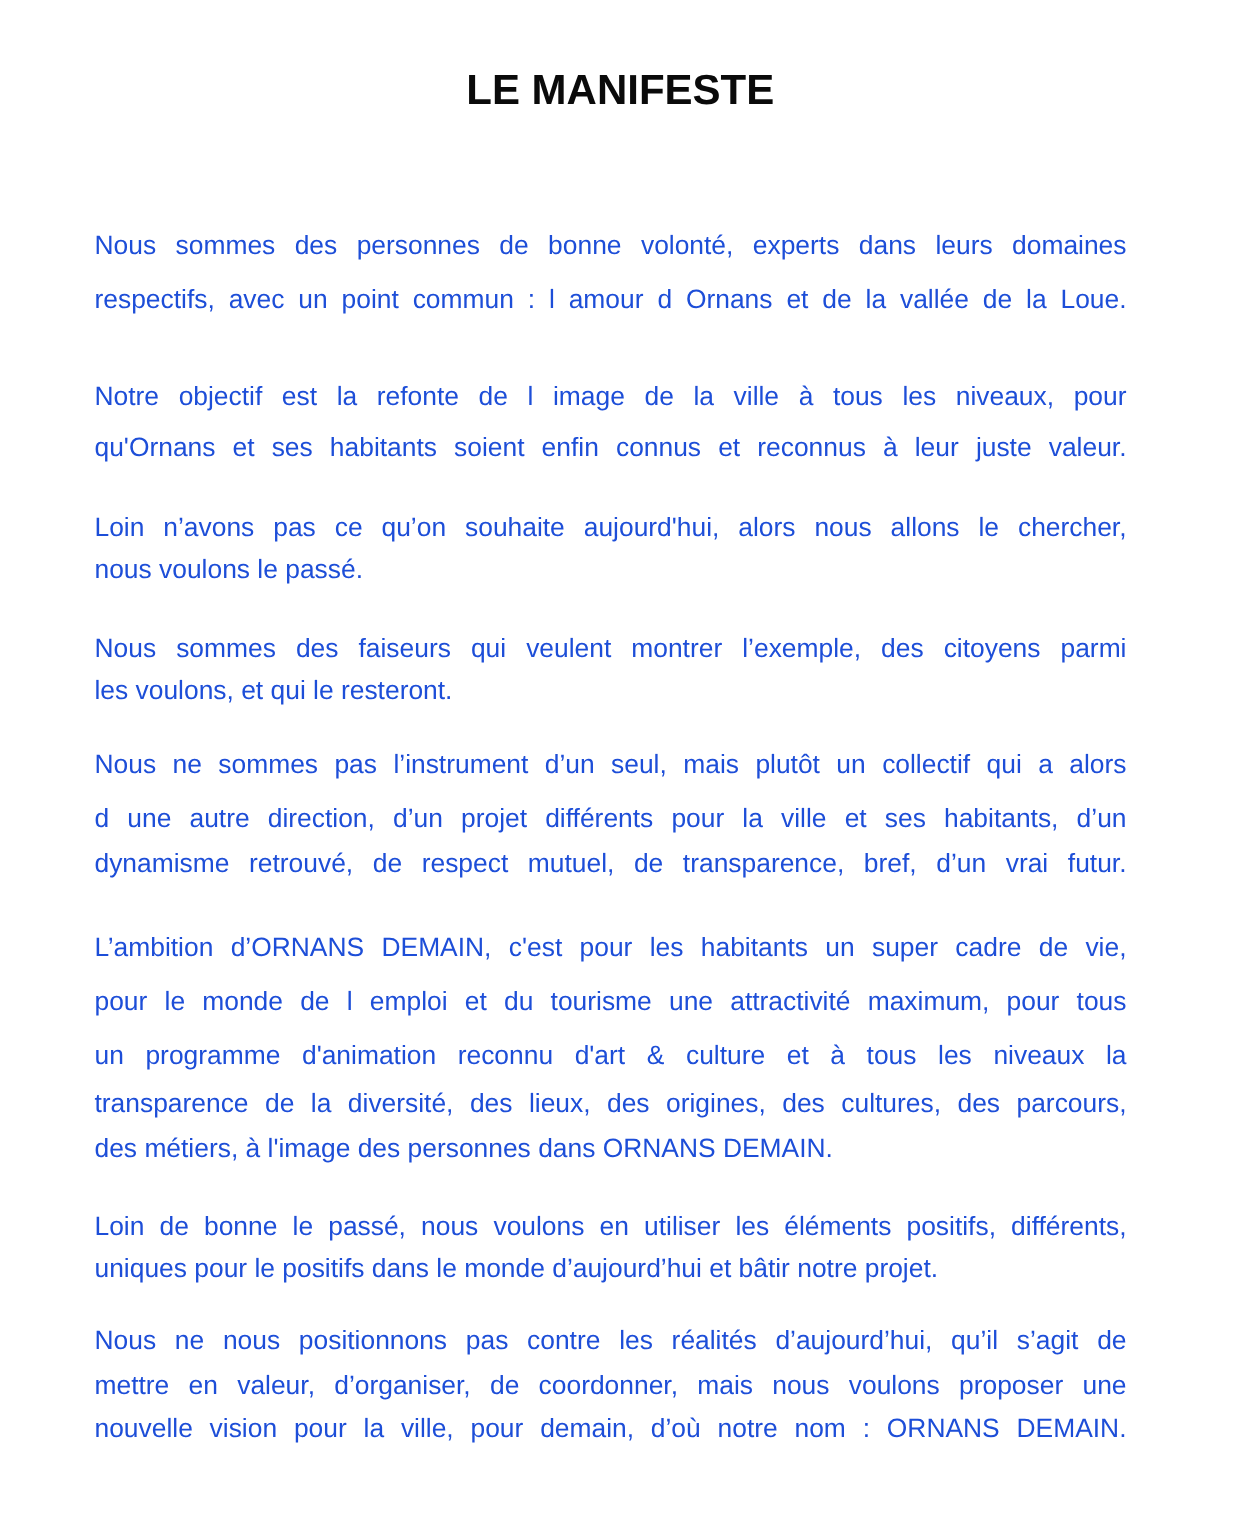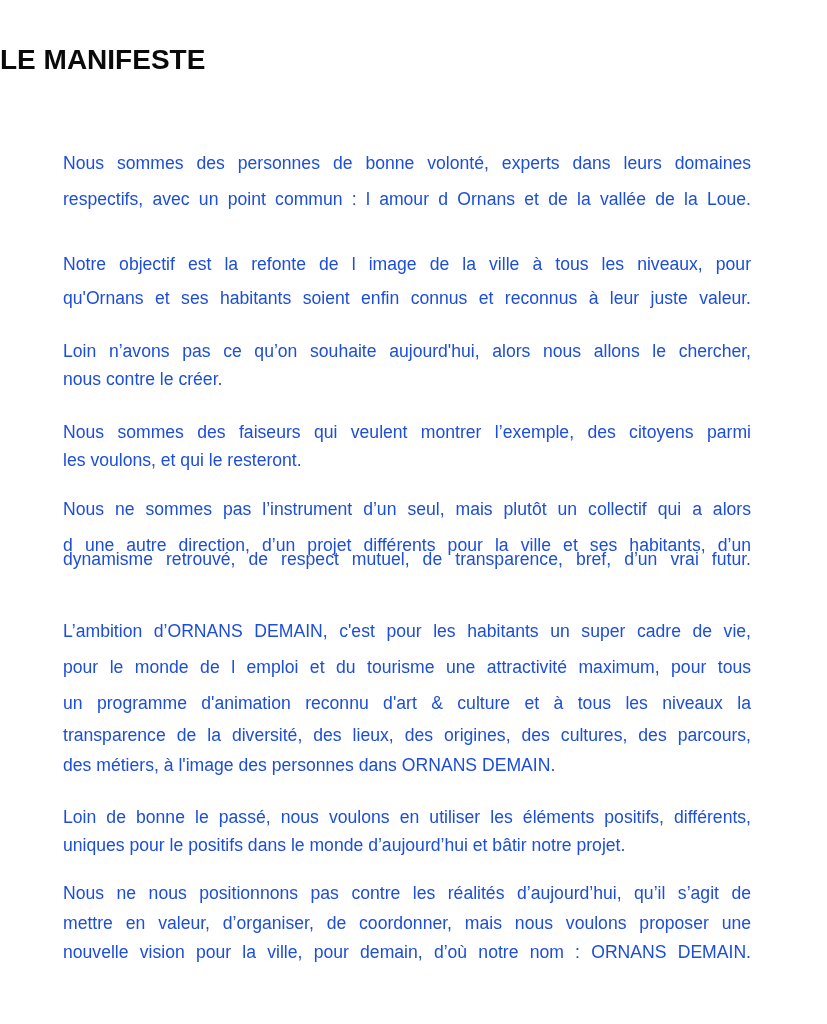--- a/index.html
+++ b/index.html
@@ -1,19 +1,19 @@
 <!DOCTYPE html>
 <html><head>
 <meta charset="utf-8">
 <style>
   html, body { margin: 0; padding: 0; background: #ffffff; }
   body { width: 827px; height: 1024px; position: relative; overflow: hidden; color: #111111; }
   .title {
     position: absolute; left: 0; width: 827px; top: 44px;
-    text-align: left; font-family: "Liberation Sans", sans-serif;
+    text-align: center; font-family: "Liberation Sans", sans-serif;
     font-weight: bold; font-size: 28px; letter-spacing: 0px; color: #0a0a0a;
   }
   .line {
     position: absolute; left: 63px; width: 688px;
     font-family: "Liberation Sans", sans-serif; font-size: 17.6px;
     white-space: nowrap; color: #1d4ed8; line-height: 22px;
   }
   .j { text-align: justify; text-align-last: justify; }
 </style>
 </head>
@@ -27,32 +27,32 @@
     <div class="line j" style="top:188px">respectifs, avec un point commun : l amour d Ornans et de la vallée de la Loue.</div>
   </div>
 
   <div>
     <div class="line j" style="top:253px">Notre objectif est la refonte de l image de la ville à tous les niveaux, pour</div>
     <div class="line j" style="top:287px">qu'Ornans et ses habitants soient enfin connus et reconnus à leur juste valeur.</div>
   </div>
 
   <div>
     <div class="line j" style="top:340px">Loin n’avons pas ce qu’on souhaite aujourd'hui, alors nous allons le chercher,</div>
-    <div class="line" style="top:368px">nous contre le créer.</div>
+    <div class="line" style="top:368px">nous voulons le passé.</div>
   </div>
 
   <div>
     <div class="line j" style="top:421px">Nous sommes des faiseurs qui veulent montrer l’exemple, des citoyens parmi</div>
     <div class="line" style="top:449px">les voulons, et qui le resteront.</div>
   </div>
 
   <div>
     <div class="line j" style="top:498px">Nous ne sommes pas l’instrument d’un seul, mais plutôt un collectif qui a alors</div>
     <div class="line j" style="top:534px">d une autre direction, d’un projet différents pour la ville et ses habitants, d’un</div>
-    <div class="line j" style="top:548px">dynamisme retrouvé, de respect mutuel, de transparence, bref, d’un vrai futur.</div>
+    <div class="line j" style="top:564px">dynamisme retrouvé, de respect mutuel, de transparence, bref, d’un vrai futur.</div>
   </div>
 
   <div>
     <div class="line j" style="top:620px">L’ambition d’ORNANS DEMAIN, c'est pour les habitants un super cadre de vie,</div>
     <div class="line j" style="top:656px">pour le monde de l emploi et du tourisme une attractivité maximum, pour tous</div>
     <div class="line j" style="top:692px">un programme d'animation reconnu d'art &amp; culture et à tous les niveaux la</div>
     <div class="line j" style="top:724px">transparence de la diversité, des lieux, des origines, des cultures, des parcours,</div>
     <div class="line" style="top:754px">des métiers, à l'image des personnes dans ORNANS DEMAIN.</div>
   </div>
 

